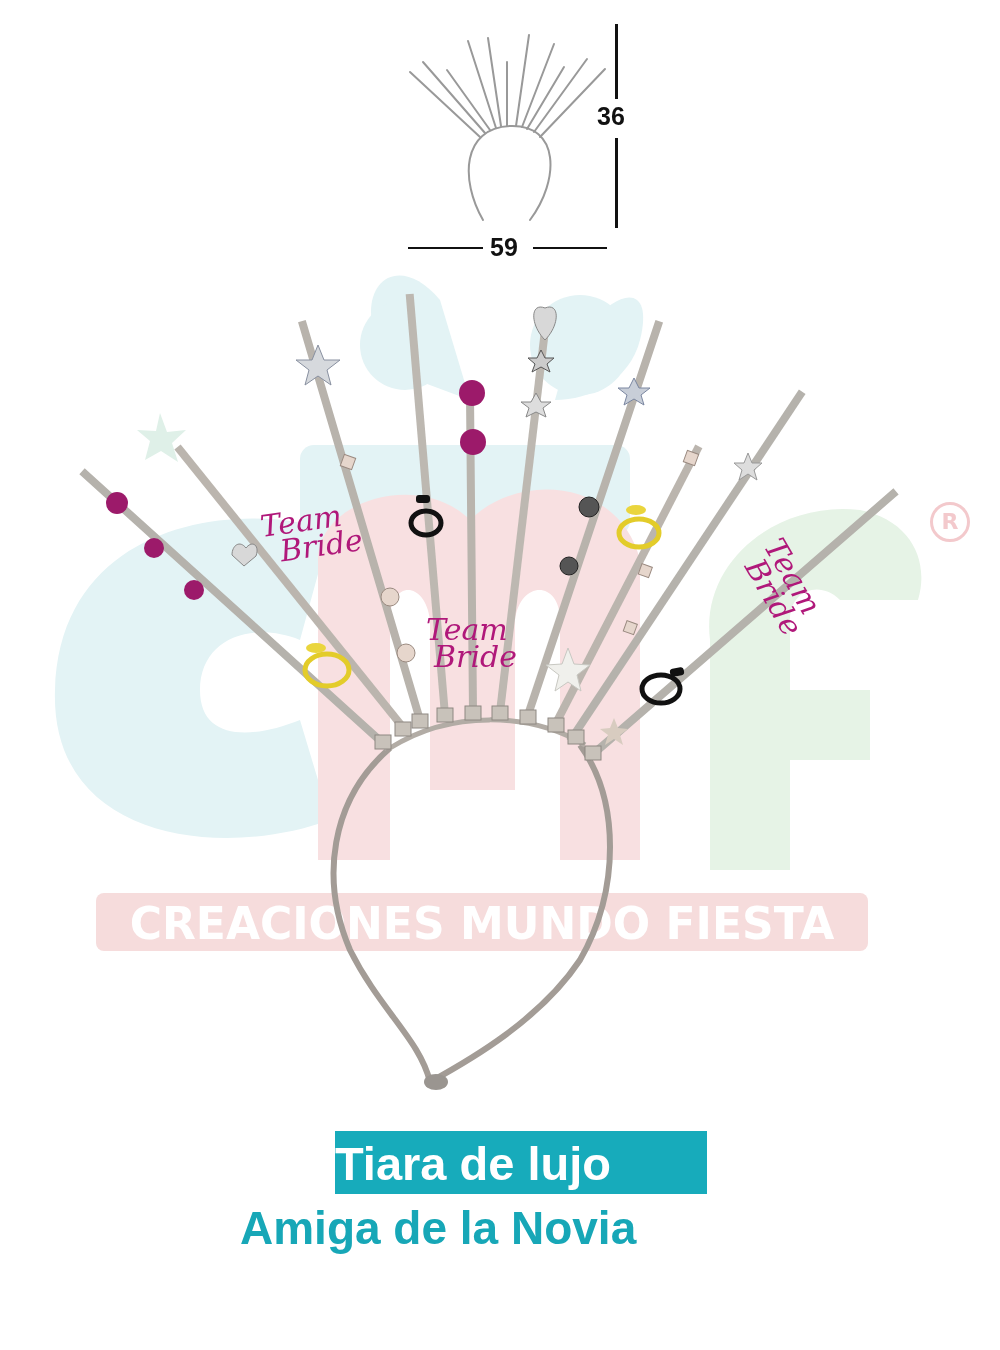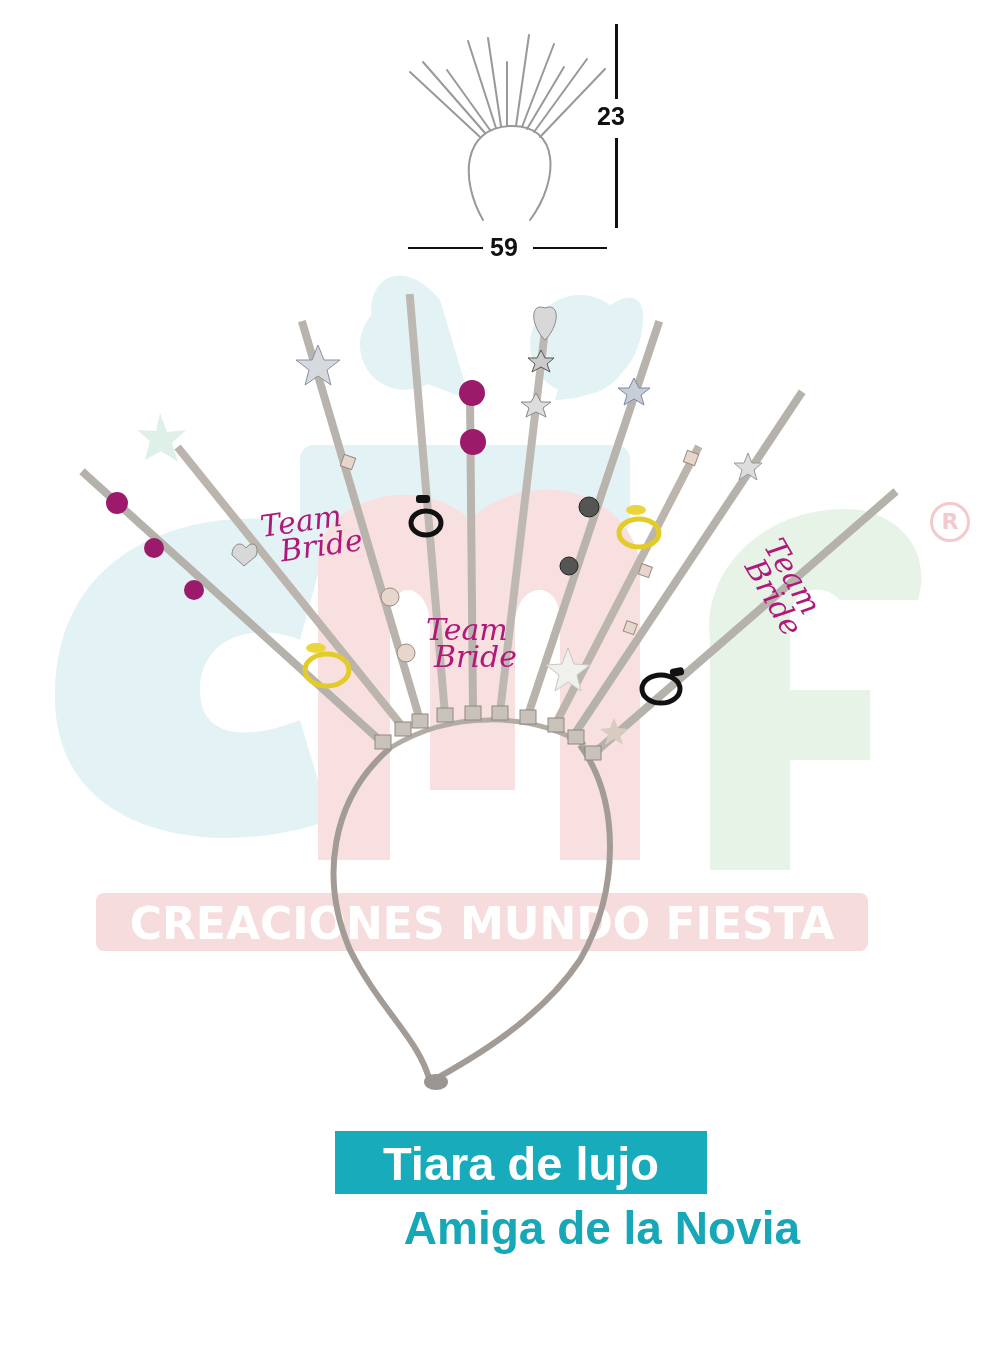--- a/index.html
+++ b/index.html
@@ -5,22 +5,22 @@
     html, body { margin: 0; padding: 0; background: #ffffff; }
     body { width: 1000px; height: 1350px; position: relative; overflow: hidden; font-family: "Liberation Sans", sans-serif; }
     .abs { position: absolute; }
     .wm-banner { position: absolute; left: 96px; top: 893px; width: 772px; height: 58px; background: #f6dcdc; border-radius: 8px; }
     .wm-banner-text { position: absolute; left: 96px; top: 893px; width: 772px; height: 58px; line-height: 62px; text-align: center; color: #ffffff; font-family: "DejaVu Sans", sans-serif; font-weight: bold; font-size: 44px; letter-spacing: 0px; white-space: nowrap; }
     .reg { position: absolute; left: 930px; top: 502px; width: 40px; height: 40px; border: 3px solid #f3c9cc; border-radius: 50%; box-sizing: border-box; color: #f3c9cc; font-family: "DejaVu Sans", sans-serif; font-weight: bold; font-size: 22px; text-align: center; line-height: 34px; }
     
     .dim-label { position: absolute; font-family: "Liberation Sans", sans-serif; font-weight: bold; font-size: 25px; color: #111; }
     
     .title-box { position: absolute; left: 335px; top: 1131px; width: 372px; height: 63px; background: #17abbb; }
-    .title-text { position: absolute; left: 335px; top: 1131px; width: 372px; height: 63px; line-height: 66px; text-align: center; color: #ffffff; font-family: "Liberation Sans", sans-serif; font-weight: bold; font-size: 47px; }
-    .subtitle-text { position: absolute; left: 240px; top: 1198px; width: 560px; height: 60px; line-height: 60px; text-align: right; color: #17a7b7; font-family: "Liberation Sans", sans-serif; font-weight: bold; font-size: 46px; }
+    .title-text { position: absolute; left: 335px; top: 1131px; width: 372px; height: 63px; line-height: 66px; text-align: left; color: #ffffff; font-family: "Liberation Sans", sans-serif; font-weight: bold; font-size: 47px; }
+    .subtitle-text { position: absolute; left: 240px; top: 1198px; width: 560px; height: 60px; line-height: 60px; text-align: left; color: #17a7b7; font-family: "Liberation Sans", sans-serif; font-weight: bold; font-size: 46px; }
     .tb { position: absolute; font-family: "DejaVu Serif", serif; font-style: italic; color: #b0187a; line-height: 0.9; font-size: 30px; }
   </style>
 </head>
 <body>
 
 <div>
   <svg class="abs" style="left:0;top:0" width="1000" height="1000">
 
     <path d="M395 372 C 340 300, 390 240, 440 300 L 470 400 Z" fill="#e3f3f5"></path>
     <path d="M555 400 C 580 300, 660 260, 640 340 C 630 380, 590 400, 555 400 Z" fill="#e3f3f5"></path>
@@ -51,21 +51,21 @@
       <line x1="129" y1="15" x2="116" y2="106"></line>
       <line x1="154" y1="24" x2="122" y2="107"></line>
       <line x1="164" y1="47" x2="127" y2="109"></line>
       <line x1="187" y1="39" x2="134" y2="112"></line>
       <line x1="205" y1="49" x2="140" y2="117"></line>
       <path d="M83 200 C 60 160, 62 108, 110 106 C 160 104, 160 160, 130 200"></path>
     </g>
   </svg>
   <div class="abs" style="left:615px;top:24px;width:3px;height:75px;background:#111"></div>
   <div class="abs" style="left:615px;top:138px;width:3px;height:90px;background:#111"></div>
-  <div class="dim-label" style="left:597px;top:102px">23</div>
+  <div class="dim-label" style="left:597px;top:102px">36</div>
   <div class="abs" style="left:408px;top:247px;width:75px;height:2px;background:#111"></div>
   <div class="abs" style="left:533px;top:247px;width:74px;height:2px;background:#111"></div>
   <div class="dim-label" style="left:490px;top:233px">59</div>
 </div>
 
 <div>
   <svg class="abs" style="left:0;top:0" width="1000" height="1100">
     <defs>
       <linearGradient id="band" x1="0" x2="1">
         <stop offset="0" stop-color="#b9b2aa"></stop>

